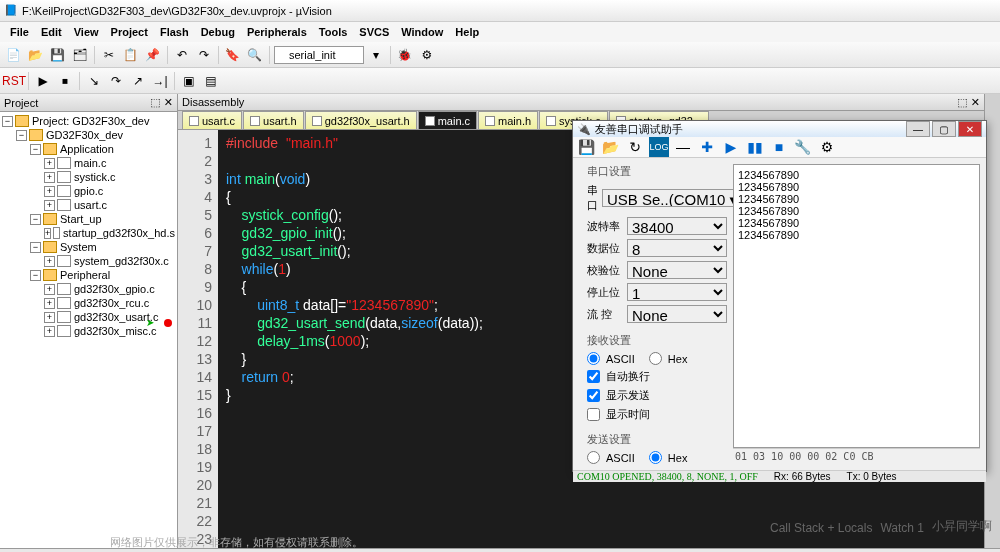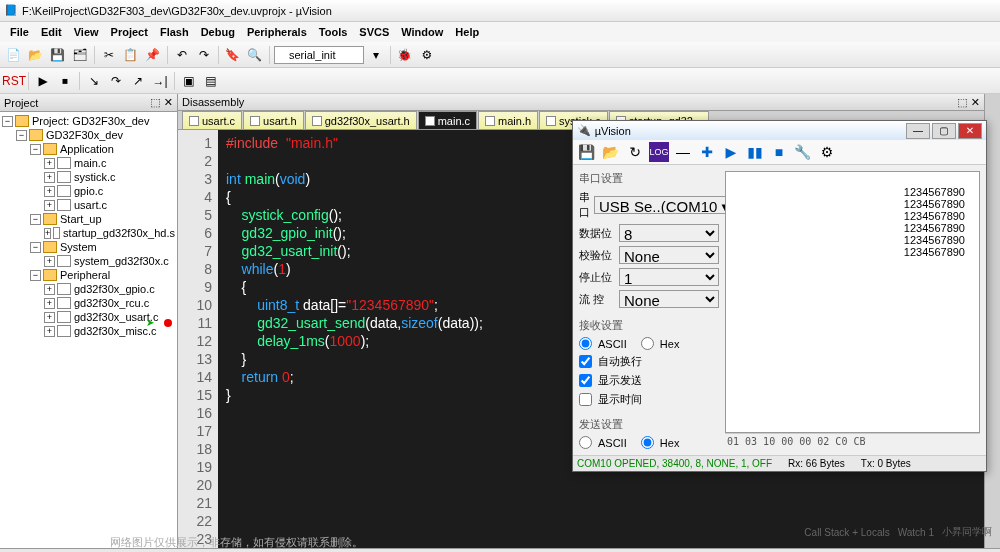--- a/index.html
+++ b/index.html
@@ -41,37 +41,37 @@
 .watermark { position:absolute; bottom:2px; left:110px; color:#aaa; font-size:11px; }
 
 .dialog { position:absolute; left:572px; top:120px; width:415px; height:352px; background:#f0f0f0; border:1px solid #666; box-shadow:2px 2px 8px rgba(0,0,0,.3); display:flex; flex-direction:column; }
 .dlg-title { height:22px; background:linear-gradient(#fff,#d8e8f8); display:flex; align-items:center; padding:0 4px; gap:4px; }
 .dlg-title .winbtns { margin-left:auto; display:flex; gap:2px; }
 .dlg-title .winbtn { width:24px; height:16px; background:#ddd; border:1px solid #999; display:flex; align-items:center; justify-content:center; font-size:10px; }
 .dlg-title .winbtn.close { background:#c33; color:#fff; }
 .dlg-menu { height:18px; display:flex; align-items:center; padding:0 4px; gap:8px; font-size:11px; }
 .dlg-tb { height:28px; background:#f8f8f8; border-bottom:1px solid #ccc; display:flex; align-items:center; padding:0 4px; gap:4px; }
 .dlg-tb .tbtn { width:20px; height:20px; display:flex; align-items:center; justify-content:center; font-size:14px; }
-.dlg-body { flex:1; display:flex; padding:6px; gap:6px; font-size:11px; }
+.dlg-body { flex:1; display:flex; padding:6px; gap:6px; font-size:11px;margin-left:8px; }
 .dlg-left { width:140px; display:flex; flex-direction:column; gap:4px; }
 .grp-title { font-size:11px; color:#555; }
 .row { display:flex; align-items:center; gap:4px; }
 .row label { width:36px; }
 .row select,.row input[type=text] { flex:1; height:18px; border:1px solid #999; font-size:15px; }
 .row input[type=checkbox],.row input[type=radio] { margin-right:2px; }
 .dlg-right { flex:1; display:flex; flex-direction:column; }
-.rx { flex:1; background:#fff; border:1px solid #999; padding:14px; font-family:Consolas,monospace; font-size:11px; overflow:auto;text-align:right; }
+.rx { flex:1; background:#fff; border:1px solid #999; padding:4px; font-family:Consolas,monospace; font-size:11px; overflow:auto; }
 .tx-area { display:flex; gap:4px; margin-top:4px; }
 .tx-area textarea { flex:1; height:40px; border:1px solid #999; font-size:11px; }
 .tx-area button { width:44px; }
 .hex-line { font-family:Consolas,monospace; font-size:10px; color:#555; padding:2px; border-top:1px solid #ccc; }
 .status { height:18px; background:#e8e8e8; border-top:1px solid #ccc; display:flex; align-items:center; padding:0 4px; font-size:10px; gap:16px; }
-.status .ok { color:#080; }
+.status .ok { color:#080;font-family:Liberation Serif, serif; }
 .side-strip { width:16px; background:#d0d0d0; border-left:1px solid #999; }
-.bottom-status { position:absolute; bottom:10px; right:0; height:20px; display:flex; align-items:center; gap:8px; font-size:10px; padding:0 8px; color:#666; }
+.bottom-status { position:absolute; bottom:17px; right:0; height:20px; display:flex; align-items:flex-end; gap:8px; font-size:12px; padding:0 8px; color:#666; }
 </style>
 </head>
 <body>
 
 <div class="titlebar">
   <span class="icon">📘</span>
   <span>F:\KeilProject\GD32F303_dev\GD32F30x_dev.uvprojx - µVision</span>
 </div>
 
 <div class="menubar" id="menubar">
@@ -204,48 +204,52 @@
 </div>
 
 <div class="bottom-tabs">
 
   <span class="watermark">网络图片仅供展示，非存储，如有侵权请联系删除。</span>
 </div>
 
 <div class="dialog">
   <div class="dlg-title">
     <span>🔌</span>
-    <span>µVision</span>
+    <span>友善串口调试助手</span>
     <div class="winbtns">
       <span class="winbtn">—</span>
       <span class="winbtn">▢</span>
       <span class="winbtn close">✕</span>
     </div>
   </div>
   <div class="dlg-tb">
     <span class="tbtn">💾</span>
     <span class="tbtn">📂</span>
     <span class="tbtn">↻</span>
-    <span class="tbtn" style="background:#4c1d95;color:#fff;font-size:9px;padding:2px">LOG</span>
+    <span class="tbtn" style="background:#0369a1;color:#fff;font-size:9px;padding:2px">LOG</span>
     <span class="tbtn">—</span>
     <span class="tbtn" style="color:#06c">✚</span>
     <span class="tbtn" style="color:#06c">▶</span>
     <span class="tbtn" style="color:#06c">▮▮</span>
     <span class="tbtn" style="color:#06c">■</span>
     <span class="tbtn">🔧</span>
     <span class="tbtn">⚙</span>
   </div>
   <div class="dlg-body">
     <div class="dlg-left">
       <div class="grp-title">串口设置</div>
       <div class="row">
           <label>串  口</label>
           <select><option>USB Se..(COM10 ▾</option></select>
         </div>
       <div class="row">
+          <label>波特率</label>
+          <select><option>38400</option></select>
+        </div>
+      <div class="row">
           <label>数据位</label>
           <select><option>8</option></select>
         </div>
       <div class="row">
           <label>校验位</label>
           <select><option>None</option></select>
         </div>
       <div class="row">
           <label>停止位</label>
           <select><option>1</option></select>

